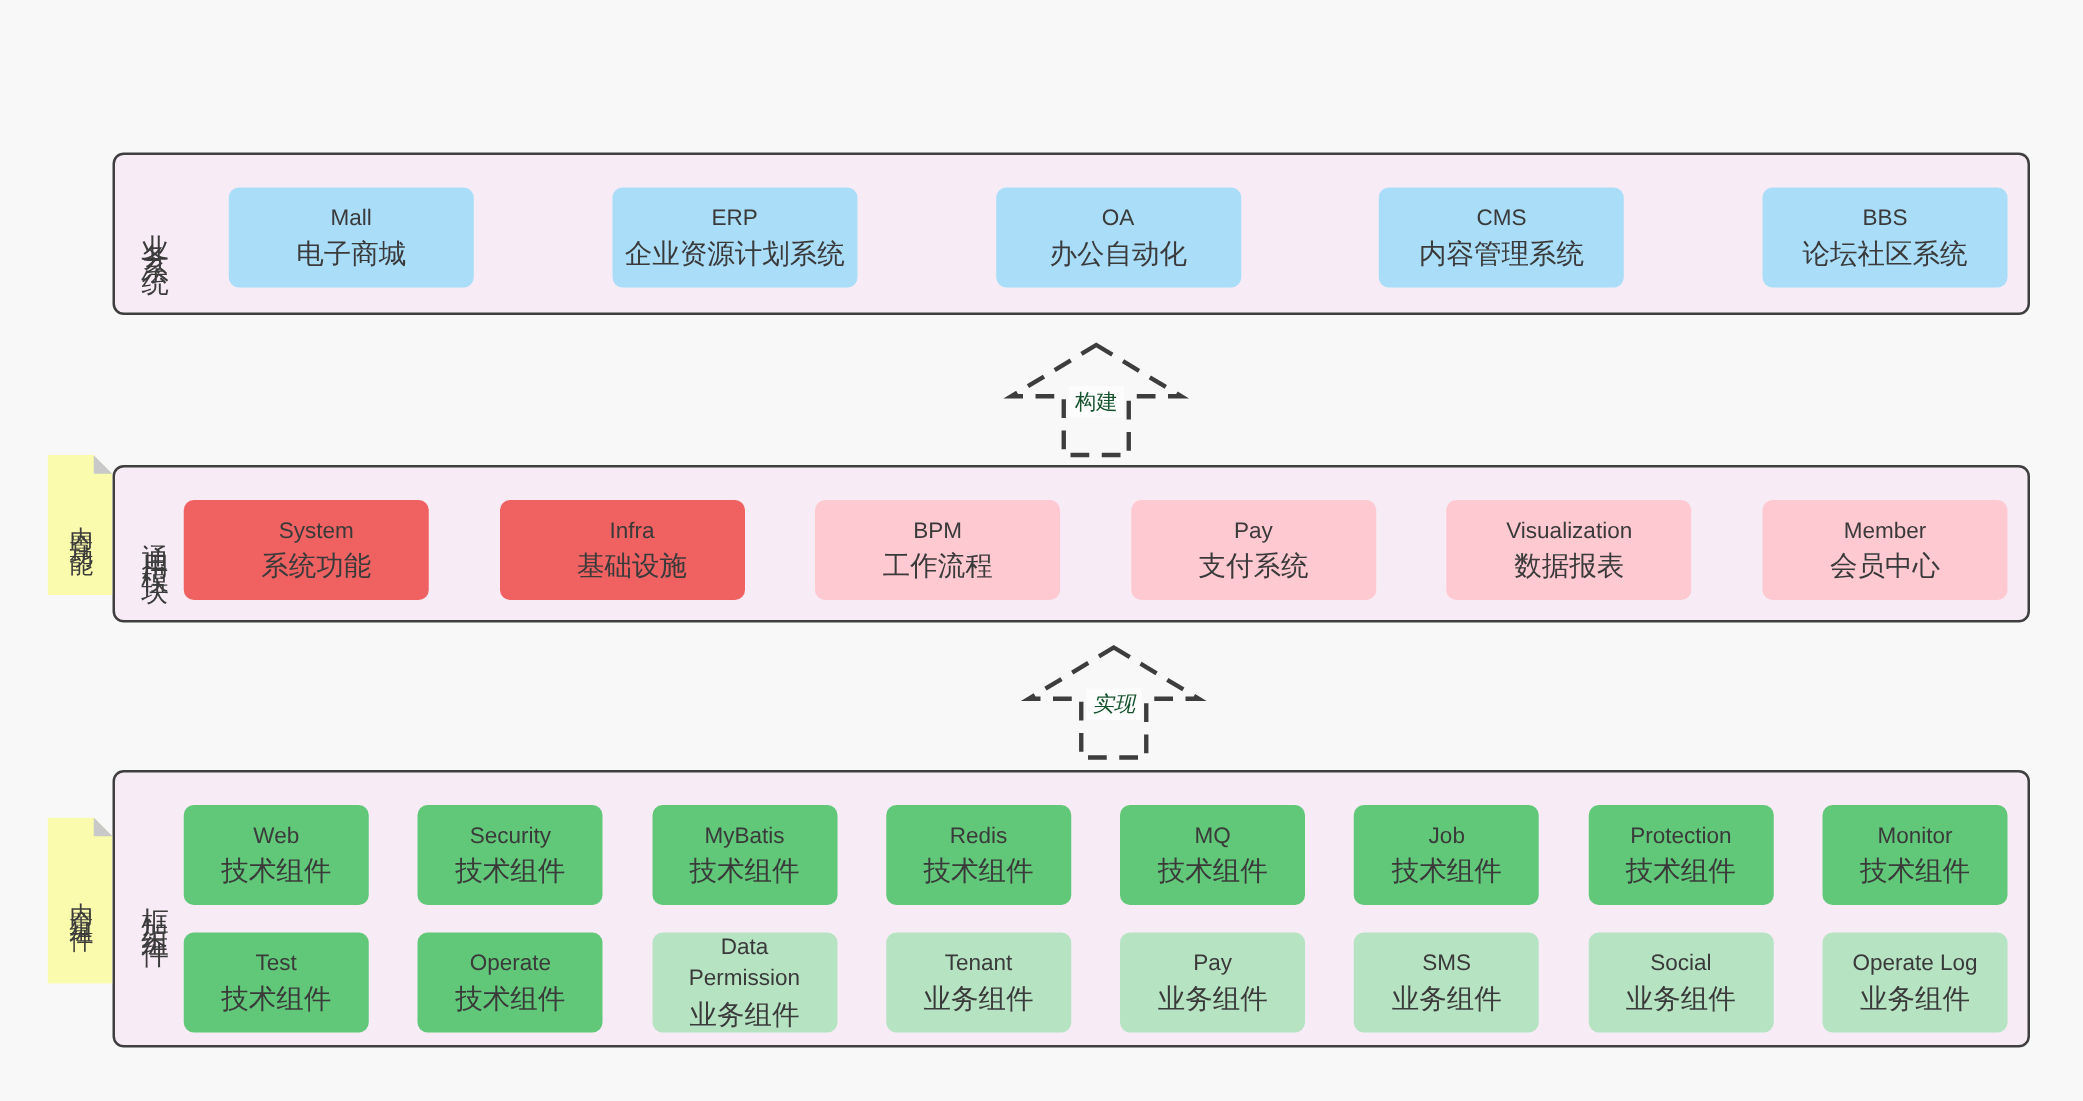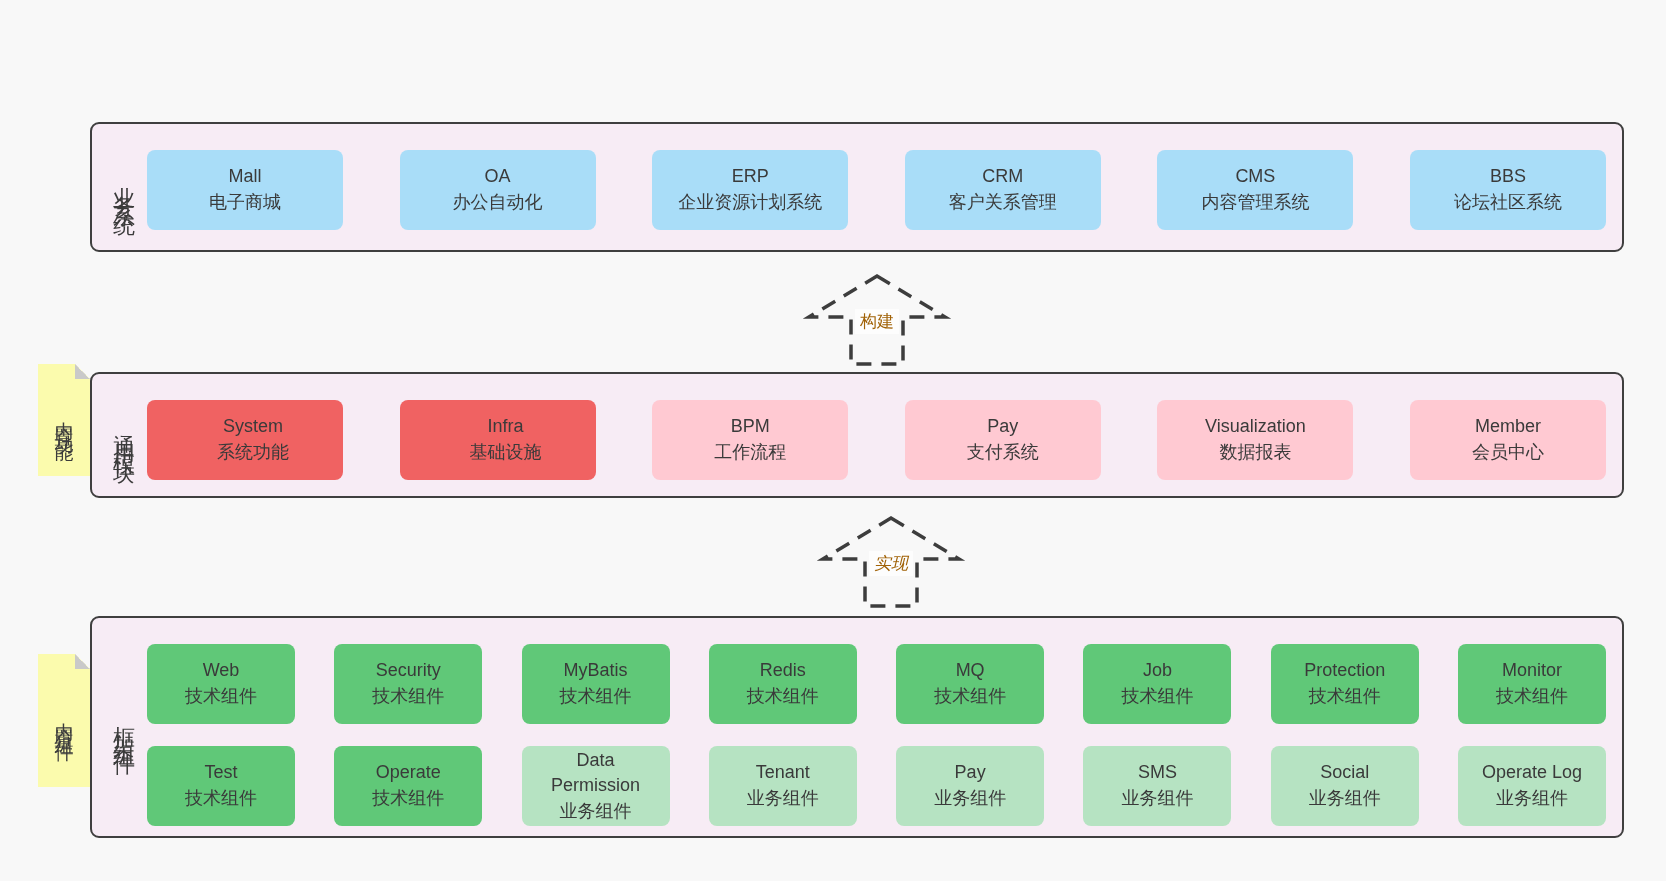--- a/index.html
+++ b/index.html
@@ -34,22 +34,22 @@
   }
   .box-row.second{top:128px;}
 
   .box{
     width:196px; height:80px; border-radius:8px; box-sizing:border-box;
     display:flex; flex-direction:column; justify-content:center; align-items:center;
     text-align:center; line-height:1.42; padding:0 10px;
   }
   #panel-components .box{width:148px;}
   .box-name{font-size:18px;}
-  .box-desc{font-size:18px;}
-  .box--blue{background:var(--blue);}
+  .box-desc{font-size:22px;}
+  .box--blue{background:var(--blue);margin-left:36px;}
   .box--red{background:var(--red);padding-left:26px;}
   .box--pink{background:var(--pink);}
   .box--green{background:var(--green);}
   .box--lightgreen{background:var(--lightgreen);}
 
   .note{
     position:absolute; left:38px; width:52px; background:var(--note-bg);
     clip-path:polygon(0 0, calc(100% - 15px) 0, 100% 15px, 100% 100%, 0 100%);
     display:flex; align-items:center; justify-content:center;
   }
@@ -64,46 +64,42 @@
     font-size:19px; letter-spacing:7px; color:#3b3b3b; white-space:nowrap;
   }
 
   .arrow{position:absolute; width:164px; height:96px;}
   #arrow-build{left:795px; top:272px;}
   #arrow-implement{left:809px; top:514px;font-style:italic;}
   .arrow svg{display:block; width:100%; height:100%;}
   .arrow polygon{fill:none; stroke:#3d3d3d; stroke-width:3.5; stroke-dasharray:15 10;}
   .arrow-label{
     position:absolute; left:50%; top:37px; transform:translateX(-50%);
-    background:#fdfdfd; padding:1px 5px; font-size:17px; white-space:nowrap; color:#a16207;
+    background:#fdfdfd; padding:1px 5px; font-size:17px; white-space:nowrap; color:#14532d;
   }
 </style>
 </head>
 <body>
 
 <div class="stage">
 
   <section class="panel" id="panel-business">
     <div class="side-label">业务系统</div>
     <div class="box-row">
         <div class="box box--blue">
     <span class="box-name">Mall</span>
     <span class="box-desc">电子商城</span>
   </div>
         <div class="box box--blue">
+    <span class="box-name">ERP</span>
+    <span class="box-desc">企业资源计划系统</span>
+  </div>
+        <div class="box box--blue">
     <span class="box-name">OA</span>
     <span class="box-desc">办公自动化</span>
-  </div>
-        <div class="box box--blue">
-    <span class="box-name">ERP</span>
-    <span class="box-desc">企业资源计划系统</span>
-  </div>
-        <div class="box box--blue">
-    <span class="box-name">CRM</span>
-    <span class="box-desc">客户关系管理</span>
   </div>
         <div class="box box--blue">
     <span class="box-name">CMS</span>
     <span class="box-desc">内容管理系统</span>
   </div>
         <div class="box box--blue">
     <span class="box-name">BBS</span>
     <span class="box-desc">论坛社区系统</span>
   </div>
       </div>

